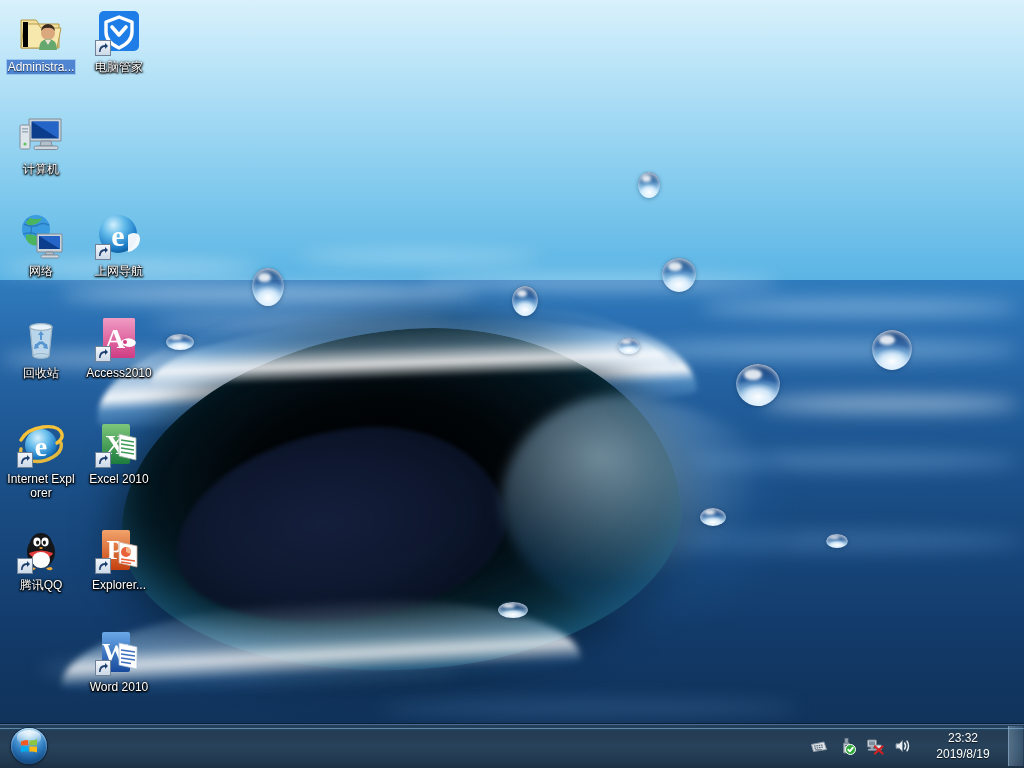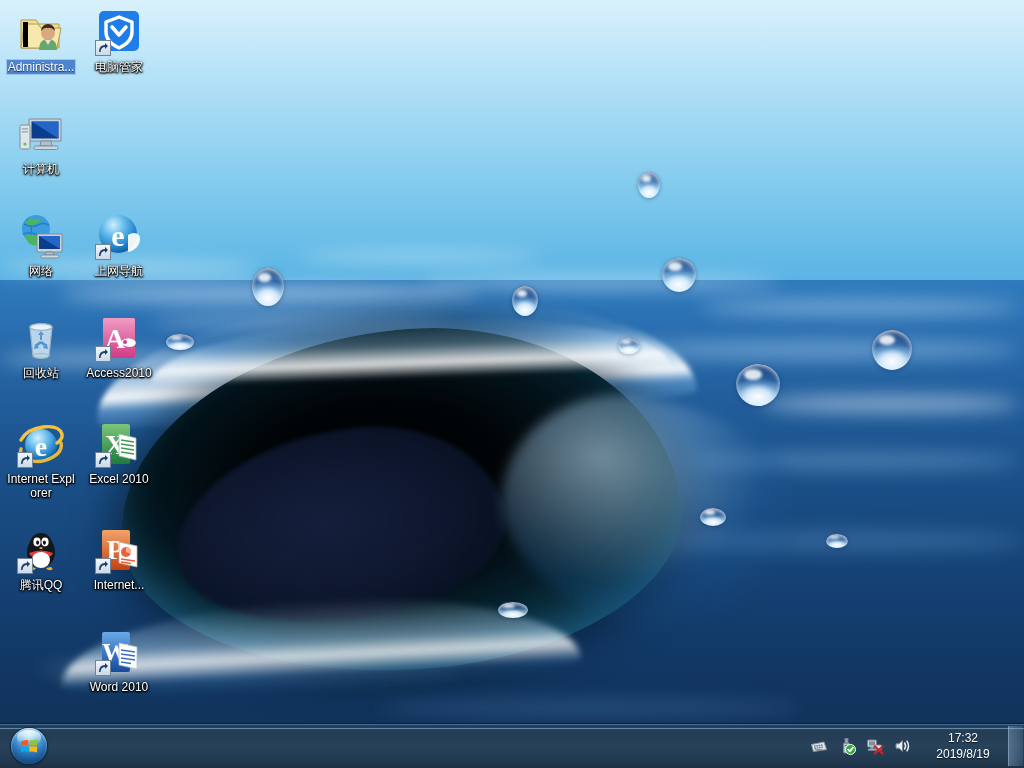--- a/index.html
+++ b/index.html
@@ -549,21 +549,21 @@
             <path d="M26 33 L40 35"></path>
               <path d="M26 36 L36 37.5"></path>
           </g>
         </svg>
         <span class="shortcut-badge">
           <svg width="12" height="12" viewBox="0 0 12 12">
               <path d="M2 10 Q2 3 8 3 L8 1 L11 4 L8 7 L8 5 Q4 5 3.5 10 Z" fill="#1d3f6e"></path>
             </svg>
         </span>
       </div>
-      <span class="icon-label">Internet...</span>
+      <span class="icon-label">Explorer...</span>
     </div>
 
 
     <div class="icon-cell" style="left:81px; top:628px;">
       <div class="icon-art">
         <defs></defs>
         <svg width="48" height="48" viewBox="0 0 48 48">
           <defs>
             <linearGradient id="wdg" x1="0" y1="0" x2="0" y2="1">
               <stop offset="0%" stop-color="#6aa9e8"></stop>
@@ -652,21 +652,21 @@
           <svg width="18" height="18" viewBox="0 0 18 18">
             <path d="M2 6.8 L5 6.8 L8.5 3.4 L8.5 14.6 L5 11.2 L2 11.2 Z" fill="#e8eef3" stroke="#7a8794" stroke-width="1" stroke-linejoin="round"></path>
             <path d="M10.6 6 Q12.6 9 10.6 12" stroke="#e8eef3" stroke-width="1.5" fill="none" stroke-linecap="round"></path>
             <path d="M13 4.2 Q16 9 13 13.8" stroke="#e8eef3" stroke-width="1.5" fill="none" stroke-linecap="round"></path>
           </svg>
         </span>
 
       </div>
 
       <div id="clock">
-        <div>17:32</div>
+        <div>23:32</div>
         <div>2019/8/19</div>
       </div>
 
       <div id="show-desktop"></div>
     </div>
 
   </div>
 </div>
 
 </body></html>

